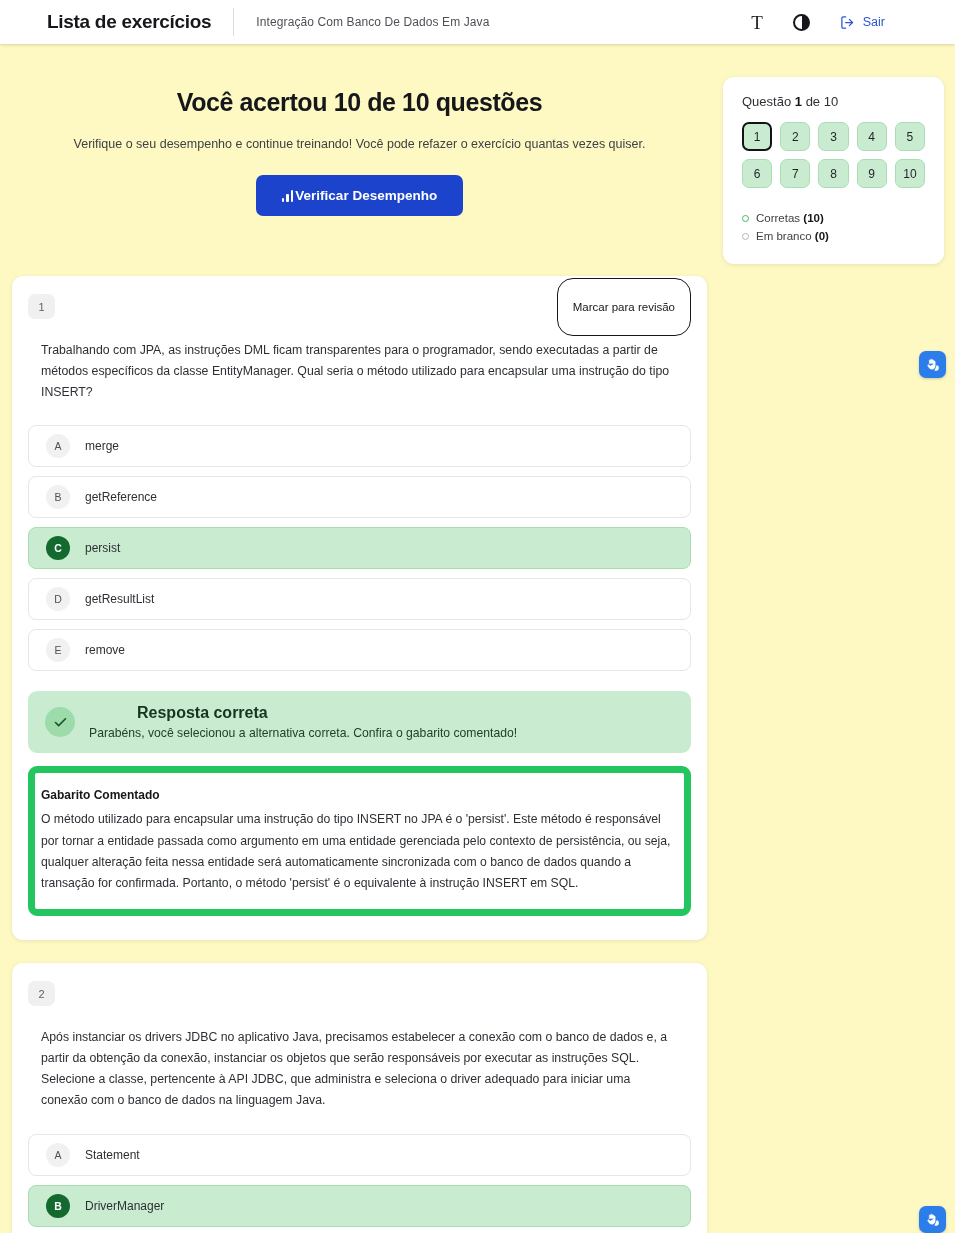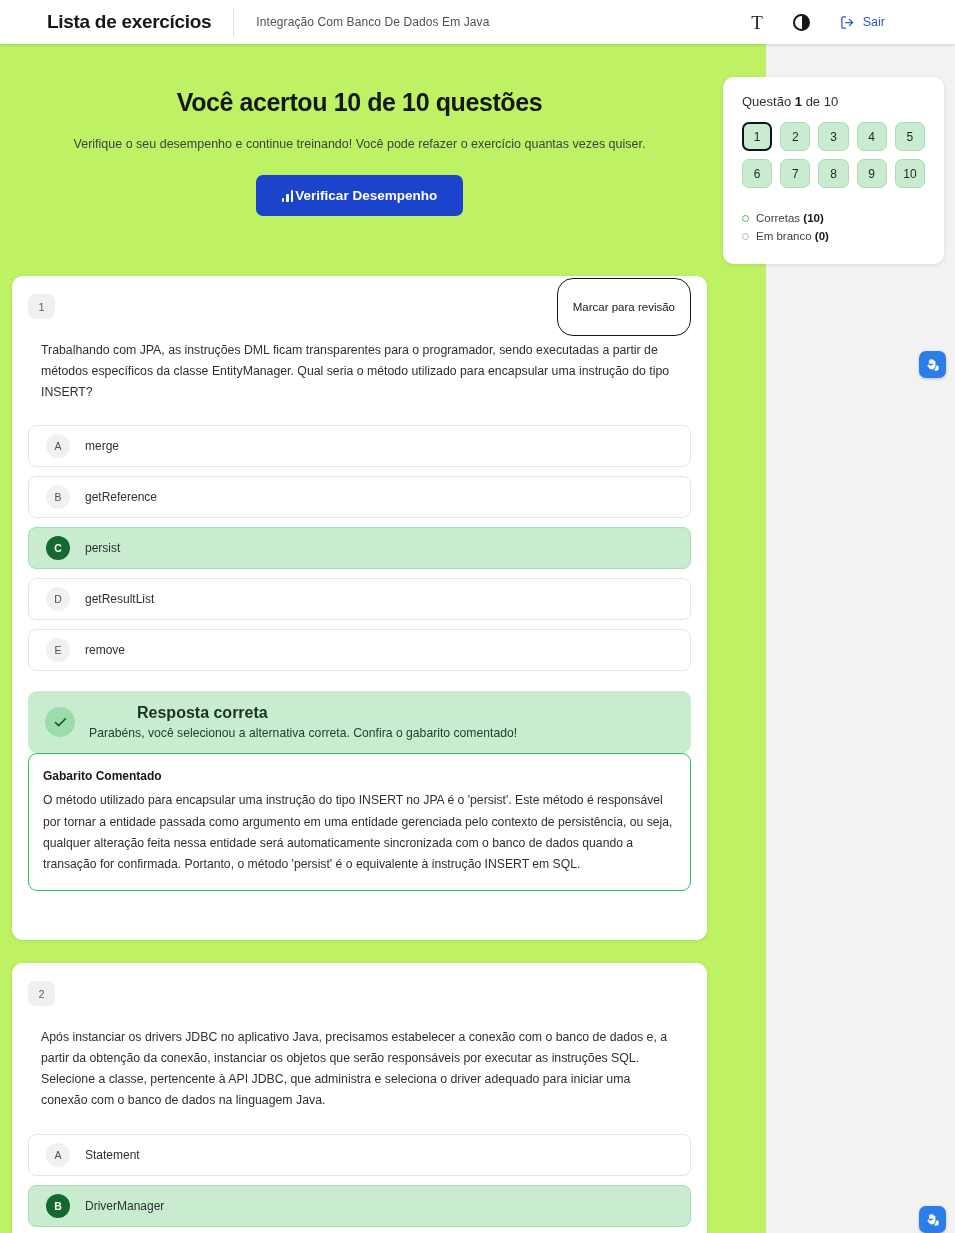--- a/index.html
+++ b/index.html
@@ -7,23 +7,23 @@
   html, body {
     width: 955px;
     height: 1233px;
     background: #f2f2f2;
     font-family: "Liberation Sans", sans-serif;
     overflow: hidden;
   }
 
   .page {
     position: relative;
-    width: 766px;
+    width: 955px;
     height: 1233px;
-    background: #bef264;
+    background: #fef9c3;
   }
 
   
   .header {
     position: absolute;
     top: 0; left: 0;
     width: 955px;
     height: 44px;
     background: #ffffff;
     display: flex;
@@ -276,23 +276,24 @@
     display: flex;
     align-items: center;
     justify-content: center;
     flex: none;
   }
   .fb-title { font-size: 16px; font-weight: 700; color: #16341f; padding-left: 48px; }
   .fb-body { font-size: 12.2px; color: #22402a; margin-top: 4px; }
 
   
   .explain {
-    border: 1px solid #22c55e;
+    margin-top: 13px;
+    border: 7px solid #22c55e;
     border-radius: 9px;
-    padding: 15px 14px;
+    padding: 15px 6px;
     background: #ffffff;
   }
   .ex-title { font-size: 12px; font-weight: 700; color: #15171a; }
   .ex-body {
     margin-top: 7px;
     font-size: 12.2px;
     line-height: 1.74;
     color: #2c3034;
   }
 

